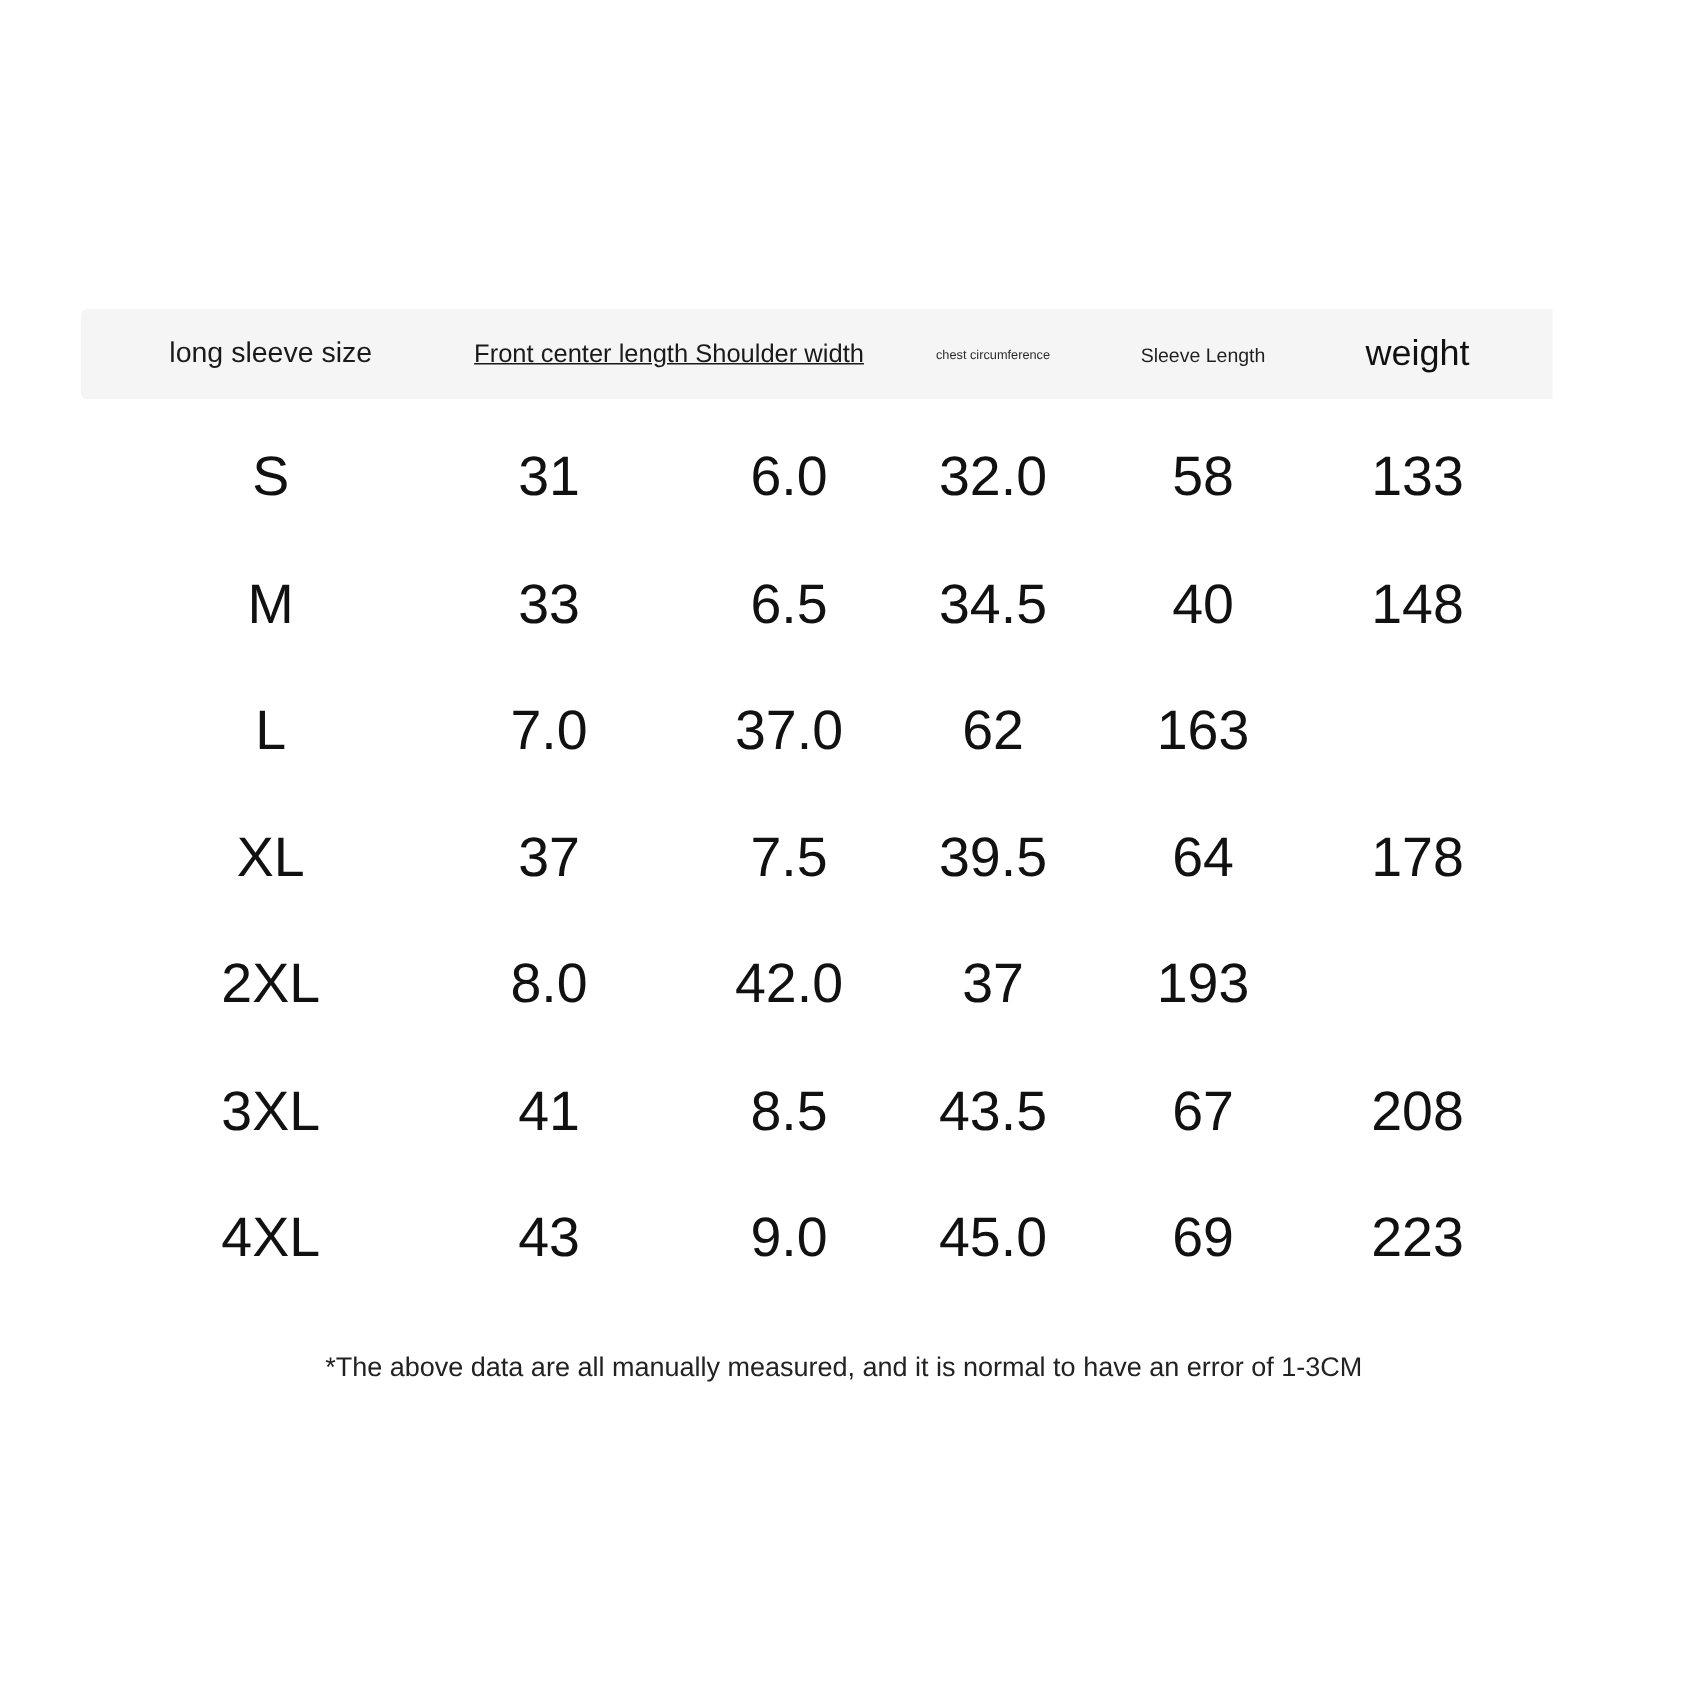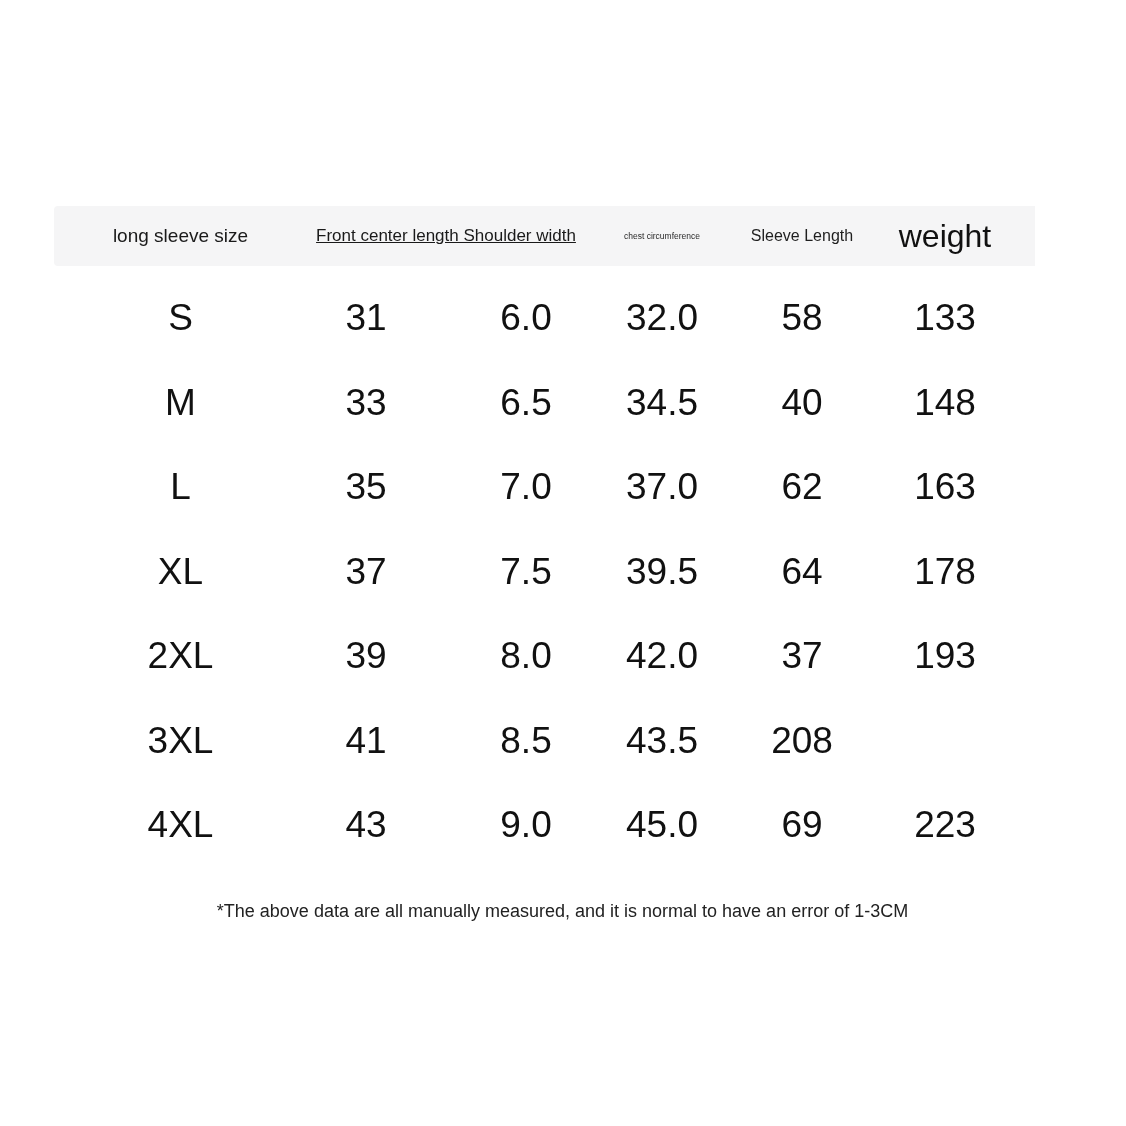--- a/index.html
+++ b/index.html
@@ -35,22 +35,22 @@
     text-align: center;
     white-space: nowrap;
     color: #141414;
   }
   
   .c1 { padding-left: 21px; }
   .span23 { grid-column: 2 / span 2; text-decoration: underline; }
   .h-size   { font-size: 19px; color: #1a1a1a; }
   .h-front  { font-size: 17px; color: #1a1a1a; }
   .h-chest  { font-size: 8.5px; color: #2a2a2a; }
-  .h-sleeve { font-size: 16px; color: #1f1f1f; }
-  .h-weight { font-size: 32px; color: #111111; }
+  .h-sleeve { font-size: 13px; color: #1f1f1f; }
+  .h-weight { font-size: 24px; color: #111111; }
   .table-body { margin-top: 10px; }
   .data-row { height: 84.5px; }
   .d {
     font-size: 37px;
     font-weight: 400;
     color: #111111;
     letter-spacing: 0px;
   }
   .footnote {
     position: absolute;
@@ -95,53 +95,52 @@
         <div class="cell d">33</div>
         <div class="cell d">6.5</div>
         <div class="cell d">34.5</div>
         <div class="cell d">40</div>
         <div class="cell d">148</div>
         <div class="cell"></div>
       </div>
 
       <div class="grid-row data-row">
         <div class="cell c1 d">L</div>
-        <div class="cell d">35</div>
         <div class="cell d">7.0</div>
         <div class="cell d">37.0</div>
         <div class="cell d">62</div>
         <div class="cell d">163</div>
         <div class="cell"></div>
       </div>
 
       <div class="grid-row data-row">
         <div class="cell c1 d">XL</div>
         <div class="cell d">37</div>
         <div class="cell d">7.5</div>
         <div class="cell d">39.5</div>
         <div class="cell d">64</div>
         <div class="cell d">178</div>
         <div class="cell"></div>
       </div>
 
       <div class="grid-row data-row">
         <div class="cell c1 d">2XL</div>
-        <div class="cell d">39</div>
         <div class="cell d">8.0</div>
         <div class="cell d">42.0</div>
         <div class="cell d">37</div>
         <div class="cell d">193</div>
         <div class="cell"></div>
       </div>
 
       <div class="grid-row data-row">
         <div class="cell c1 d">3XL</div>
         <div class="cell d">41</div>
         <div class="cell d">8.5</div>
         <div class="cell d">43.5</div>
+        <div class="cell d">67</div>
         <div class="cell d">208</div>
         <div class="cell"></div>
       </div>
 
       <div class="grid-row data-row">
         <div class="cell c1 d">4XL</div>
         <div class="cell d">43</div>
         <div class="cell d">9.0</div>
         <div class="cell d">45.0</div>
         <div class="cell d">69</div>

